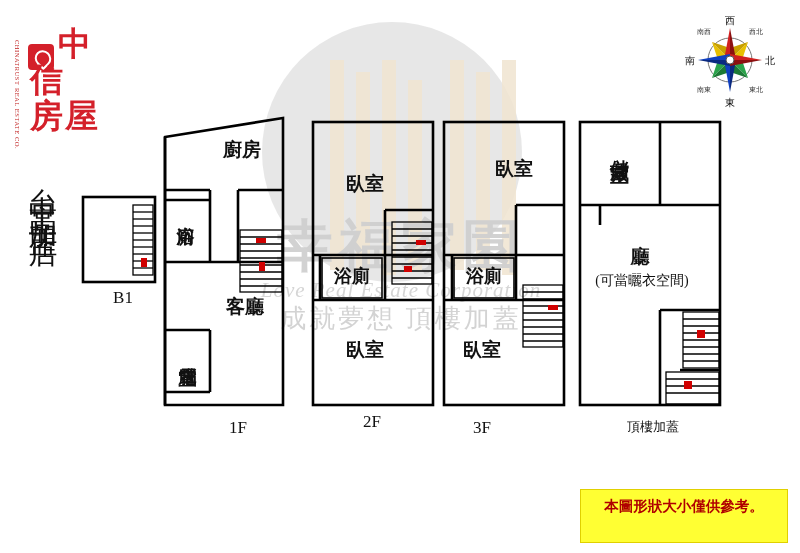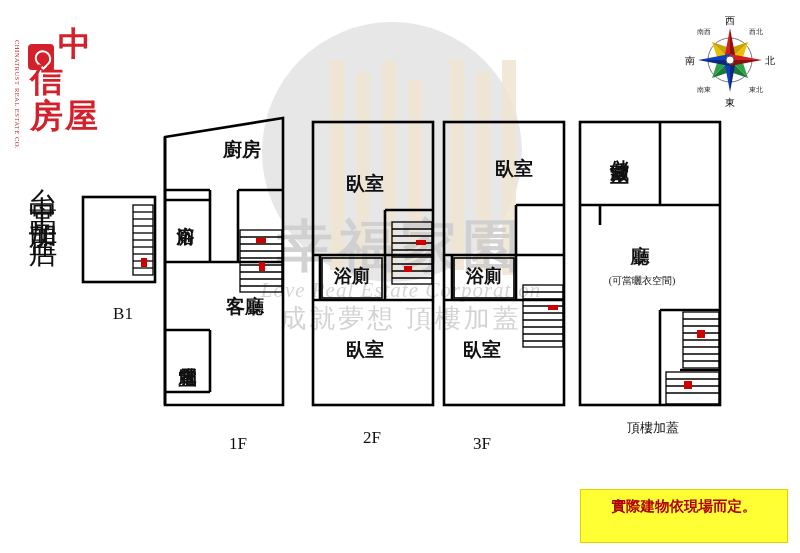--- a/index.html
+++ b/index.html
@@ -53,22 +53,22 @@
   }
   #wm-text .big{font-family:"Liberation Serif",serif;font-size:56px;line-height:62px;font-weight:bold;letter-spacing:6px;}
   #wm-text .eng{font-family:"Liberation Serif",serif;font-size:21px;line-height:26px;font-style:italic;letter-spacing:1px;color:#d2d2d2;}
   #wm-text .sml{font-family:"Liberation Serif",serif;font-size:26px;line-height:32px;letter-spacing:3px;color:#d0d0d0;}
   
   #plan{left:0;top:0;width:800px;height:553px;}
   .lbl{position:absolute;font-family:"Liberation Serif",serif;color:#111;text-align:center;}
   .lbl-room{font-size:19px;line-height:23px;font-weight:bold;}
   .lbl-room-v{font-size:19px;line-height:21px;font-weight:bold;width:22px;}
   .lbl-small{font-size:18px;line-height:17px;font-weight:bold;}
-  .lbl-tiny{font-size:10px;line-height:11px;}
-  .lbl-floor{font-size:17px;line-height:20px;color:#111;font-family:"Liberation Serif",serif;margin-top:16px;}
+  .lbl-tiny{font-size:14px;line-height:11px;}
+  .lbl-floor{font-size:17px;line-height:20px;color:#111;font-family:"Liberation Serif",serif;}
   
   #note{
     right:12px;bottom:10px;width:208px;height:54px;
     background:#ffff33;border:1px solid #e0d000;
     color:#b00000;font-family:"Liberation Serif",serif;
     font-size:14.5px;line-height:21px;text-align:center;
     padding-top:6px;box-sizing:border-box;font-weight:bold;
   }
 </style>
 </head>
@@ -230,21 +230,21 @@
 <div class="lbl lbl-room-v" style="left:600px;top:134px;width:40px;">
   <span style="display:inline-block;writing-mode:vertical-rl;letter-spacing:2px;">儲藏室</span>
 </div>
 <div class="lbl lbl-room" style="left:620px;top:245px;width:40px;">廳</div>
 <div class="lbl lbl-tiny" style="left:595px;top:275px;width:94px;">(可當曬衣空間)</div>
 
 <div class="lbl lbl-floor" style="left:103px;top:288px;width:40px;">B1</div>
 <div class="lbl lbl-floor" style="left:207px;top:418px;width:40px;text-align:right;">1F</div>
 <div class="lbl lbl-floor" style="left:352px;top:412px;width:40px;">2F</div>
 <div class="lbl lbl-floor" style="left:462px;top:418px;width:40px;">3F</div>
-<div class="lbl lbl-tiny" style="left:608px;top:422px;width:90px;font-size:13px;">頂樓加蓋</div>
+<div class="lbl lbl-tiny" style="left:608px;top:422px;width:90px;font-size:13px;font-family:Liberation Mono, monospace;">頂樓加蓋</div>
 
 <div class="abs" id="logo">
   <div class="logo-side">
     <span style="display:inline-block;writing-mode:vertical-rl;font-size:6.5px;letter-spacing:.5px;">CHINATRUST</span><br>
     <span style="display:inline-block;writing-mode:vertical-rl;font-size:6.5px;letter-spacing:.5px;">REAL ESTATE CO.</span>
   </div>
   <div class="logo-badge"></div>
   <div class="logo-chars">
     <div class="r1">中</div>
     <div>信</div>
@@ -285,14 +285,14 @@
   <text x="88" y="52" font-size="10" fill="#111" text-anchor="middle" font-family="Liberation Serif, serif">北</text>
   <text x="48" y="94" font-size="10" fill="#111" text-anchor="middle" font-family="Liberation Serif, serif">東</text>
   <text x="8" y="52" font-size="10" fill="#111" text-anchor="middle" font-family="Liberation Serif, serif">南</text>
   <text x="22" y="22" font-size="7" fill="#333" text-anchor="middle" font-family="Liberation Serif, serif">南西</text>
   <text x="74" y="22" font-size="7" fill="#333" text-anchor="middle" font-family="Liberation Serif, serif">西北</text>
   <text x="74" y="80" font-size="7" fill="#333" text-anchor="middle" font-family="Liberation Serif, serif">東北</text>
   <text x="22" y="80" font-size="7" fill="#333" text-anchor="middle" font-family="Liberation Serif, serif">南東</text>
 </svg>
 
 <div class="abs" id="note">
-  <div>實際建物依現場而定。</div>
+  <div>本圖形狀大小僅供參考。</div>
 </div>
 
 </body></html>

